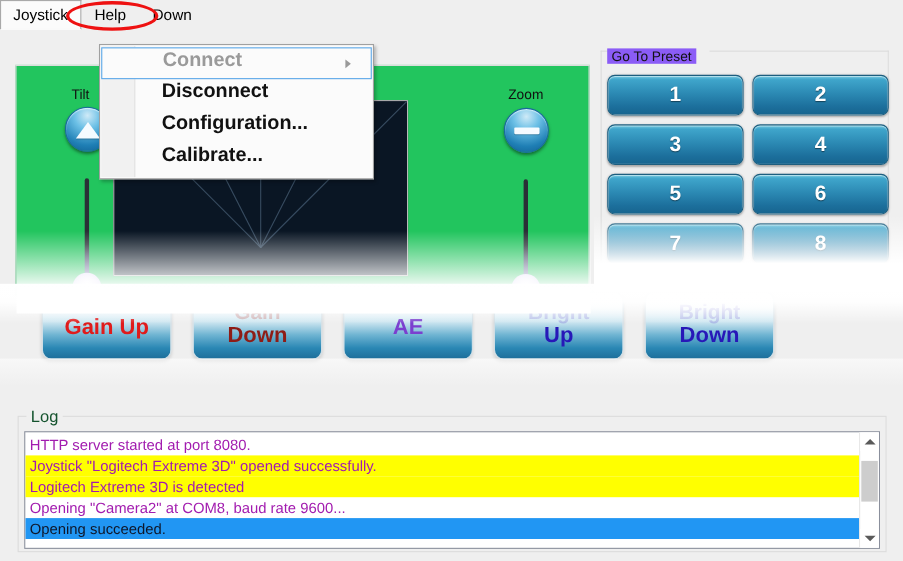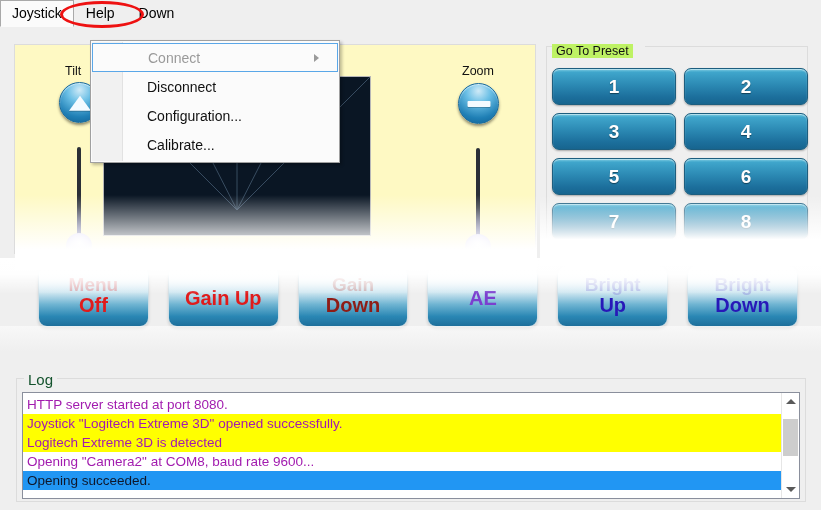--- a/index.html
+++ b/index.html
@@ -72,26 +72,26 @@
     position: absolute;
     left: 1px; top: 1px;
     width: 30px; bottom: 1px;
     background: #f1f1f1;
     border-right: 1px solid #e2e2e2;
   }
   .dd-row {
     position: relative;
     height: 29px;
     display: flex;
-    align-items: center;
     padding-left: 56px;
-    font-size: 14px;
+    font-size: 18px;
     color: #111;
     z-index: 2;
     box-sizing: border-box;
+    font-weight: bold;
   }
   .dd-row.disabled { color: #9a9a9a; }
   .dd-row.selected {
     border: 1px solid #5aa7e8;
     background: #fbfbfb;
     margin: 0 1px;
     padding-left: 55px;
   }
   .dd-arrow {
     position: absolute;
@@ -99,25 +99,25 @@
     transform: translateY(-50%);
     width: 0; height: 0;
     border-left: 5px solid #9a9a9a;
     border-top: 4px solid transparent;
     border-bottom: 4px solid transparent;
   }
 
   
   #main-group {
     position: absolute;
-    left: 14px; top: 44px;
+    left: 14px; top: 59px;
     width: 522px; height: 210px;
     border: 1px solid #dcdcdc;
     border-bottom: none;
-    background: #fef9c3;
+    background: #22c55e;
     box-sizing: border-box;
   }
   #main-fade {
     position: absolute;
     left: 0; top: 150px;
     width: 522px; height: 75px;
     background: linear-gradient(to bottom, rgba(239,239,239,0) 0%, #ffffff 72%);
     pointer-events: none;
     z-index: 30;
   }
@@ -208,21 +208,21 @@
   #preset-group .gb-top-right {
     position: absolute;
     left: 98px; top: 0; right: -1px;
     border-top: 1px solid #dcdcdc;
   }
   #preset-title {
     position: absolute;
     left: 552px; top: 44px;
     font-size: 12.5px;
     color: #111;
-    background: #bef264;
+    background: #8b5cf6;
     padding: 0 4px;
     z-index: 5;
   }
   #preset-grid {
     position: absolute;
     left: 552px; top: 68px;
     width: 256px; height: 190px;
     display: grid;
     grid-template-columns: 124px 124px;
     grid-template-rows: repeat(4, 37px);
@@ -459,24 +459,20 @@
     <div class="preset-btn">3</div>
     <div class="preset-btn">4</div>
     <div class="preset-btn">5</div>
     <div class="preset-btn">6</div>
     <div class="preset-btn">7</div>
     <div class="preset-btn">8</div>
   </div>
 <div id="preset-fade"></div>
 
 <div id="action-row">
-    <div class="action-btn ac-red">
-      <div class="l1">Menu</div>
-      <div class="l2">Off</div>
-    </div>
     <div class="action-btn ac-red single">
       <div class="l2">Gain Up</div>
     </div>
     <div class="action-btn ac-dred">
       <div class="l1">Gain</div>
       <div class="l2">Down</div>
     </div>
     <div class="action-btn ac-purple single">
       <div class="l2">AE</div>
     </div>

